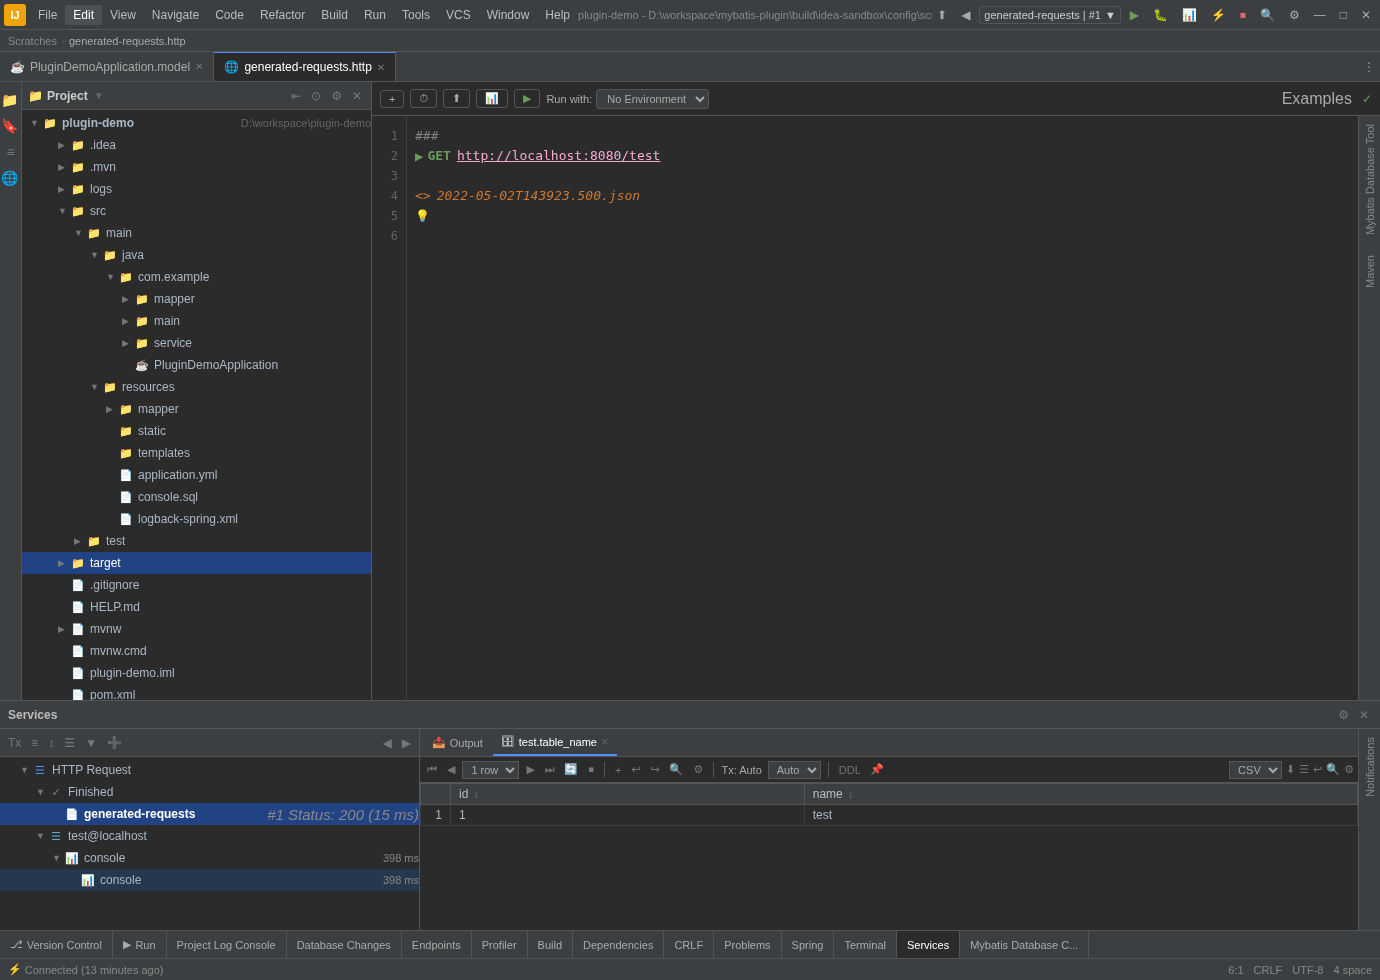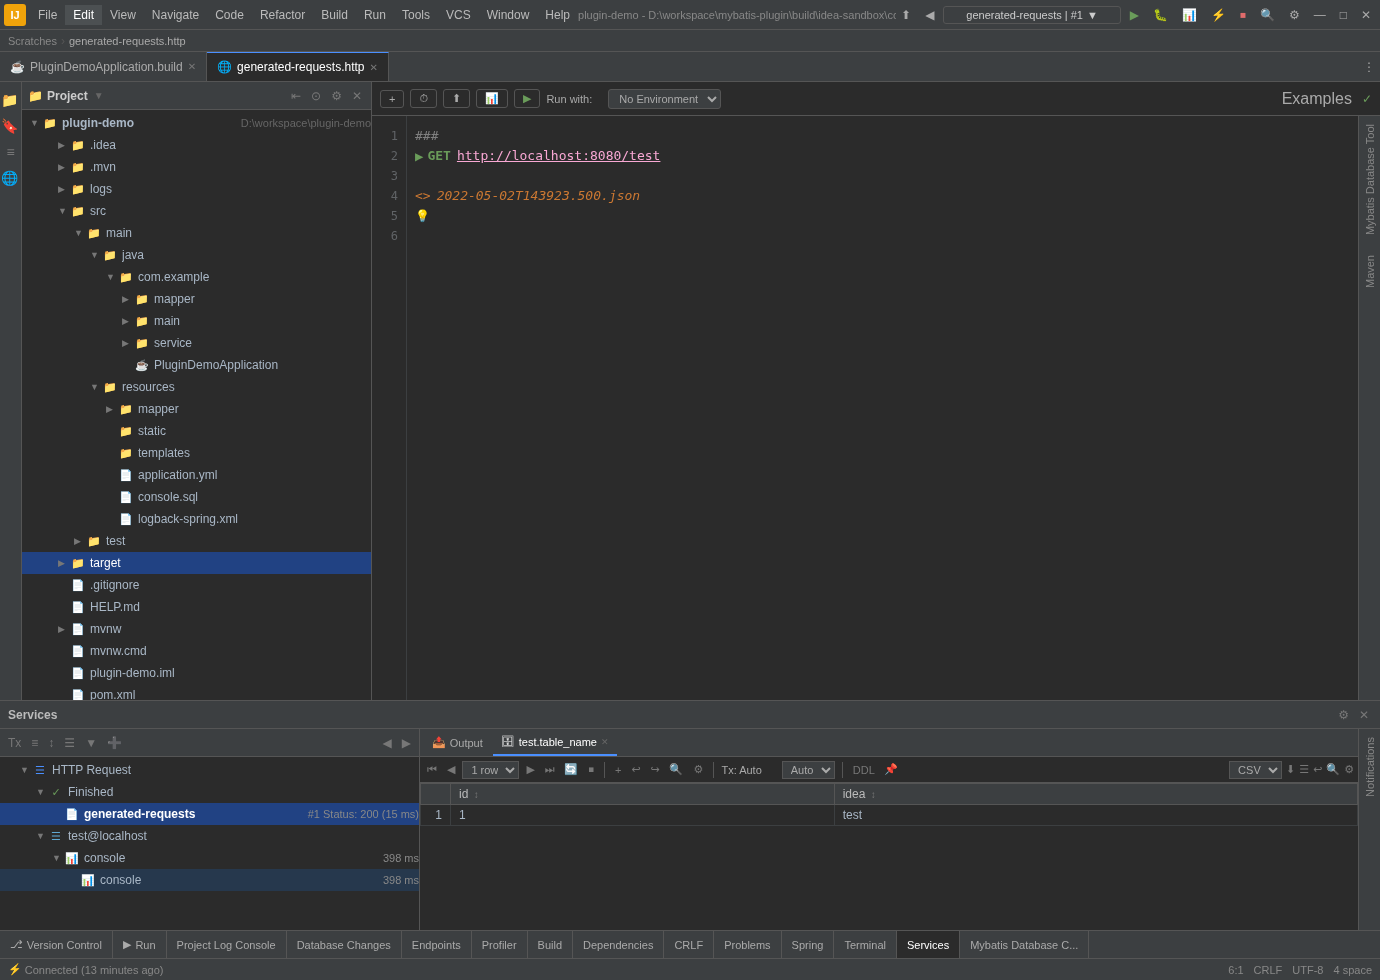--- a/index.html
+++ b/index.html
@@ -227,21 +227,21 @@
       border: 1px solid #555;
       color: #aaa;
       cursor: pointer;
       padding: 2px 8px;
       border-radius: 3px;
       font-size: 11px;
     }
     .http-run-select {
       display: flex;
       align-items: center;
-      gap: 16px;
+      gap: 4px;
       font-size: 11px;
       color: #aaa;
     }
     .http-env-select {
       background: #3c3f41;
       border: 1px solid #555;
       color: #aaa;
       padding: 2px 6px;
       border-radius: 3px;
       font-size: 11px;
@@ -517,21 +517,21 @@
       gap: 4px;
     }
     .bottom-tab.active { background: #2b2b2b; color: #fff; }
     .bottom-tab-icon { font-size: 11px; }
 
     
     .run-config {
       background: #3c3f41;
       border: 1px solid #555;
       color: #ccc;
-      padding: 2px 22px;
+      padding: 2px 4px;
       border-radius: 3px;
       font-size: 11px;
       display: flex;
       align-items: center;
       gap: 4px;
     }
 
     .editor-container {
       flex: 1;
       display: flex;
@@ -599,21 +599,21 @@
 
 <div style="background:#3c3f41; display:flex; align-items:center; height:22px; padding: 0 8px; border-bottom:1px solid #555; flex-shrink:0;">
   <span style="font-size:11px; color:#888;">Scratches</span>
   <span style="color:#555; margin:0 4px;">›</span>
   <span style="font-size:11px; color:#aaa;">generated-requests.http</span>
 </div>
 
 <div class="tabs-bar">
   <div class="tab">
     <span style="color:#f0a818;">☕</span>
-    <span>PluginDemoApplication.build</span>
+    <span>PluginDemoApplication.model</span>
     <span class="tab-close">✕</span>
   </div>
   <div class="tab active">
     <span style="color:#4a8fff;">🌐</span>
     <span>generated-requests.http</span>
     <span class="tab-close">✕</span>
   </div>
   <div style="flex:1;"></div>
   <button class="menubar-btn">⋮</button>
 </div>
@@ -1012,21 +1012,21 @@
 
         <div class="tree-item selected">
           <span class="tree-indent"></span>
           <span class="tree-indent"></span>
           <span class="tree-indent"></span>
           <span class="tree-arrow" style="visibility:hidden;">▶</span>
           <span class="tree-icon" style="color:#aaa;">📄</span>
           <span class="tree-label">
             <b>generated-requests</b>
           </span>
-          <span style="color:#888;font-size:11px;">#1 Status: 200 (15 ms)</span>
+          <span style="color:#888;font-size:15px;font-style:italic;">#1 Status: 200 (15 ms)</span>
         </div>
 
         <div class="tree-item">
           <span class="tree-indent"></span>
           <span class="tree-indent"></span>
           <span class="tree-arrow">▼</span>
           <span class="tree-icon" style="color:#5fa8d3;">☰</span>
           <span class="tree-label">test@localhost</span>
         </div>
 
@@ -1080,21 +1080,21 @@
           <button class="results-btn">🔄</button>
           <button class="results-btn">⏹</button>
           <span style="width:1px;height:16px;background:#555;margin:0 3px;"></span>
           <button class="results-btn">+</button>
           <button class="results-btn">↩</button>
           <button class="results-btn">↪</button>
           <button class="results-btn">🔍</button>
           <button class="results-btn">⚙</button>
           <span style="width:1px;height:16px;background:#555;margin:0 3px;"></span>
           <span style="font-size:11px;color:#aaa;">Tx: Auto</span>
-          <select class="results-select" style="margin-left:16px;">
+          <select class="results-select" style="margin-left:2px;">
             <option>Auto</option>
           </select>
           <span style="width:1px;height:16px;background:#555;margin:0 3px;"></span>
           <button class="results-btn">DDL</button>
           <button class="results-btn">📌</button>
           <div class="results-export-right">
             <select class="results-select">
               <option>CSV</option>
             </select>
             <button class="results-export-btn">⬇</button>
@@ -1108,21 +1108,21 @@
         <div class="table-container">
           <table class="data-table">
             <thead>
               <tr>
                 <th style="width:30px;"></th>
                 <th>
                   <span>id</span>
                   <span style="color:#777;font-size:10px;margin-left:2px;">↕</span>
                 </th>
                 <th>
-                  <span>idea</span>
+                  <span>name</span>
                   <span style="color:#777;font-size:10px;margin-left:2px;">↕</span>
                 </th>
               </tr>
             </thead>
             <tbody>
               <tr>
                 <td class="col-num">1</td>
                 <td>1</td>
                 <td>test</td>
               </tr>

